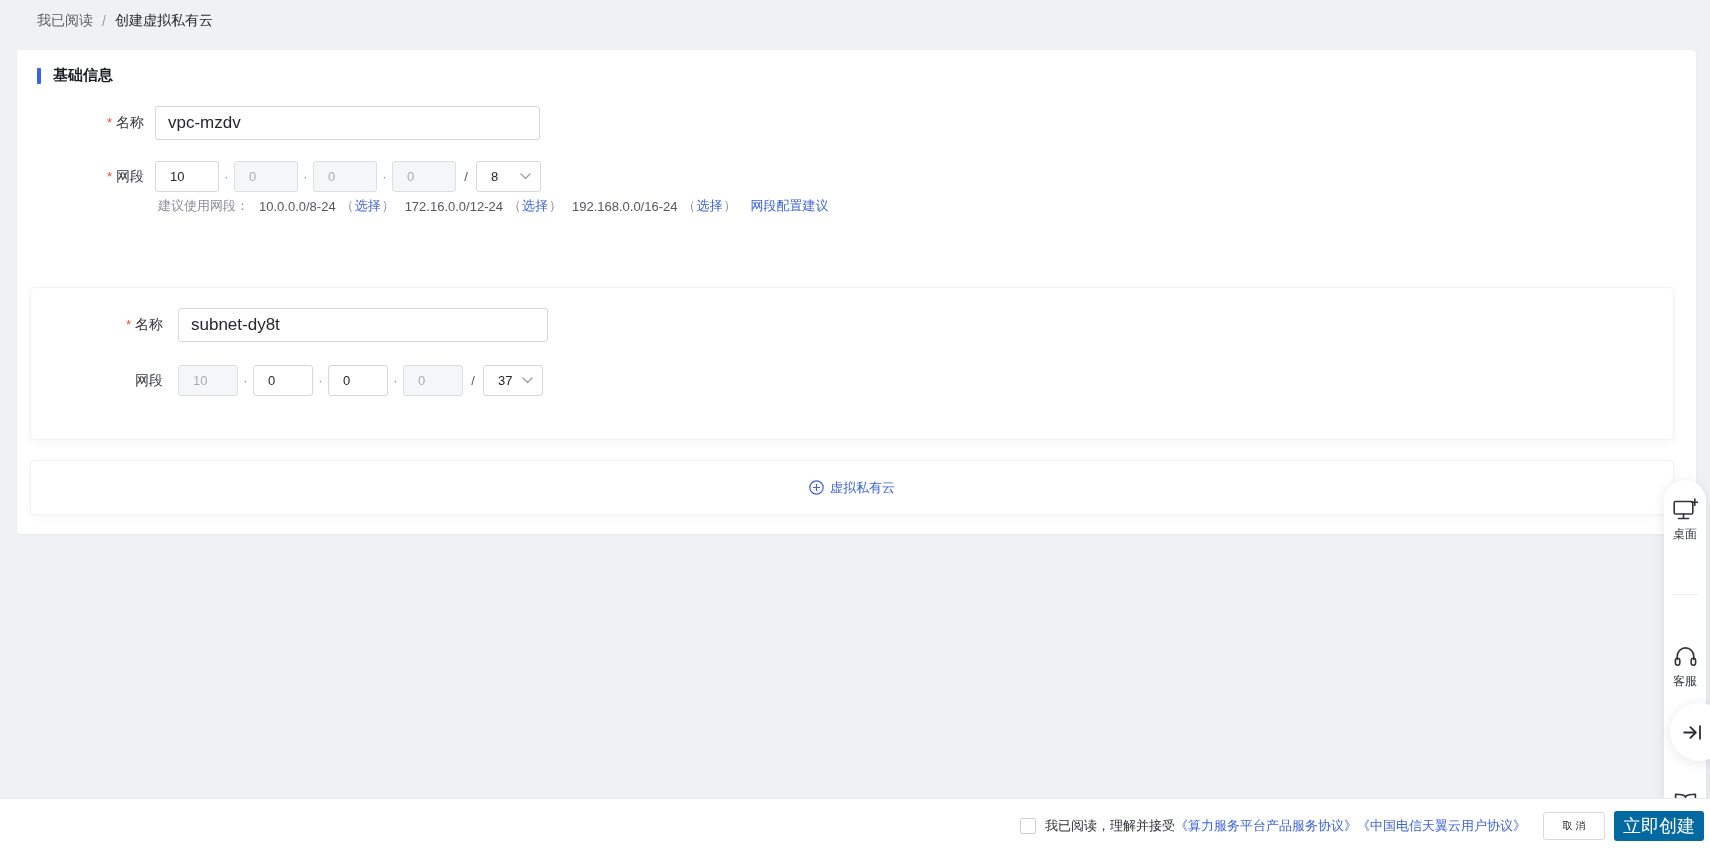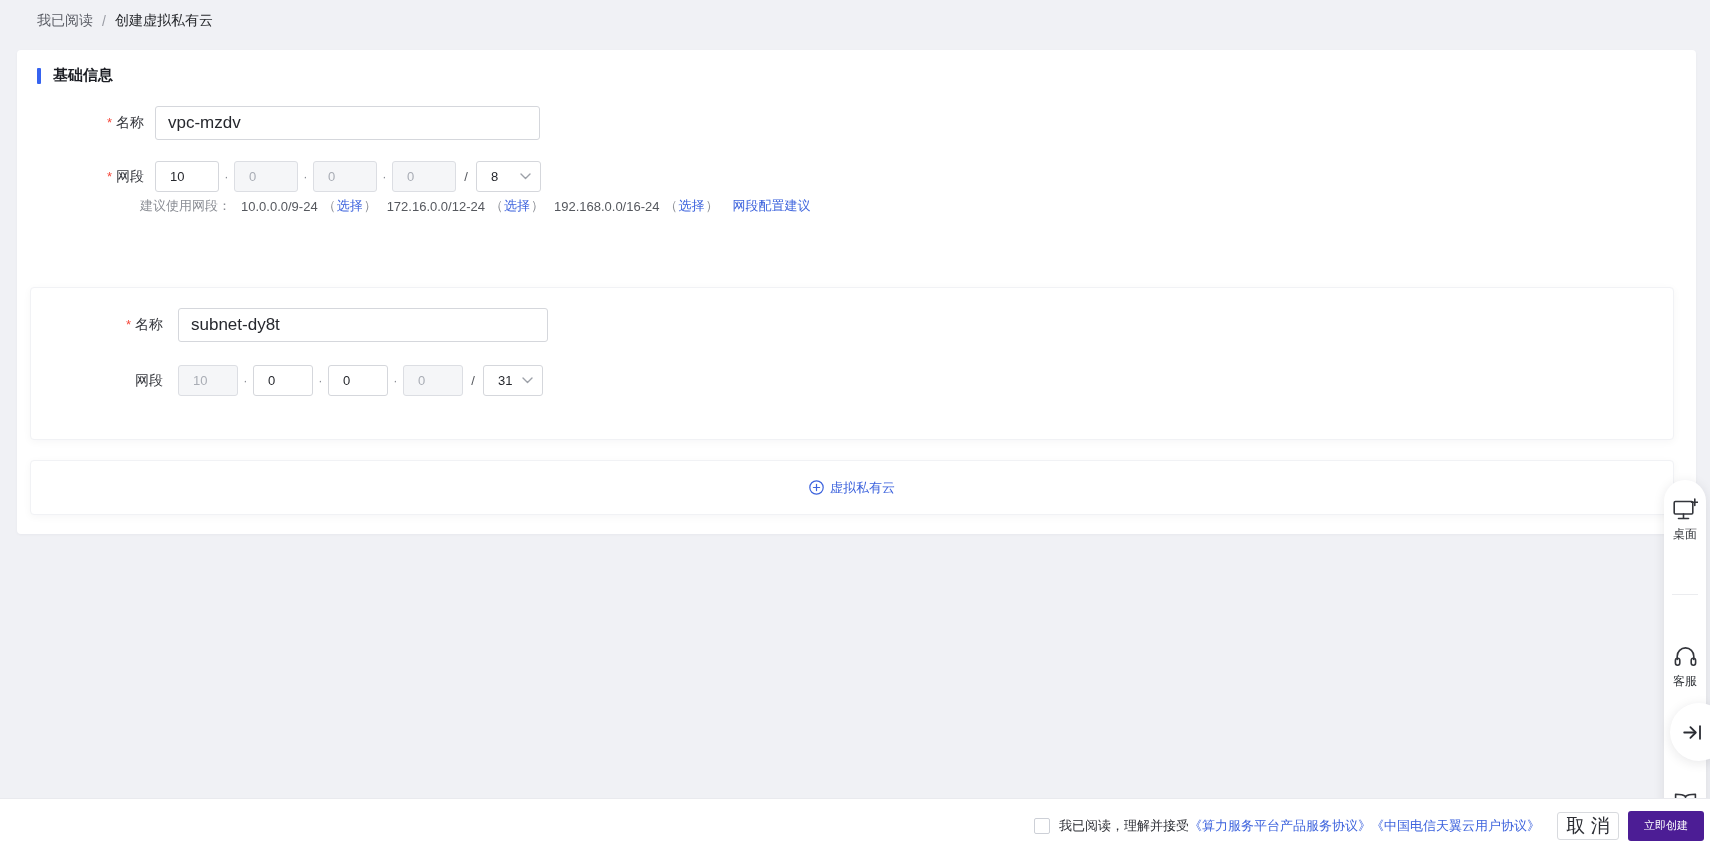--- a/index.html
+++ b/index.html
@@ -45,21 +45,21 @@
   .octet:disabled { background:#f5f6f8; color:#a9adb5; border-color:#dcdee3; }
   .octet-sep { width:15px; text-align:center; color:#8b8e95; font-size:13px; }
   .cidr-slash { width:20px; text-align:center; color:#55585e; font-size:13px; }
   .select {
     width:65px; height:31px; border:1px solid #d5d7dc; border-radius:3px; background:#fff;
     display:flex; align-items:center; justify-content:space-between;
     padding:0 9px 0 14px; font-size:13px; color:#26282e; cursor:pointer;
   }
   .first-gap { margin-left:11px; }
 
-  .row-suggest { position:absolute; left:123px; top:147px; display:flex; align-items:center; font-size:13px; height:18px; }
+  .row-suggest { position:absolute; left:141px; top:147px; display:flex; align-items:center; font-size:13px; height:18px; }
   .sg-label { color:#8b8e95; }
   .sg-cidr { color:#55585e; margin-left:10px; }
   .sg-paren { color:#8b8e95; margin:0 1px 0 5px; }
   .sg-paren2 { color:#8b8e95; margin:0 0 0 1px; }
   .link { color:#3d63dd; cursor:pointer; }
   .sg-config { margin-left:14px; }
 
   
   .inner-card {
     position:absolute; left:13px; top:237px; width:1644px; height:153px;
@@ -102,25 +102,25 @@
   .footer {
     position:absolute; left:0; top:798px; width:1710px; height:54px;
     background:#fff; border-top:1px solid #e9eaee;
     display:flex; align-items:center; justify-content:flex-end;
     padding-right:6px; font-size:13px;padding-left:35px;
   }
   .checkbox { width:16px; height:16px; border:1px solid #cdd0d7; border-radius:2px; background:#fff; margin-right:9px; flex:none; cursor:pointer; }
   .agree-text { color:#2b2d33; }
   .btn-cancel {
     margin-left:17px; width:62px; height:28px; border:1px solid #d8dade; border-radius:3px;
-    background:#fff; color:#2b2d33; font-size:19px; display:flex; align-items:center; justify-content:center; cursor:pointer;
+    background:#fff; color:#2b2d33; font-size:10px; display:flex; align-items:center; justify-content:center; cursor:pointer;
   }
   .btn-create {
-    margin-left:9px; width:76px; height:30px; border:none; border-radius:3px;
-    background:#4c1d95; color:#ffffff; font-size:11px; display:flex; align-items:center; justify-content:center; cursor:not-allowed;
+    margin-left:9px; width:90px; height:30px; border:none; border-radius:3px;
+    background:#0369a1; color:#ffffff; font-size:18px; display:flex; align-items:center; justify-content:center; cursor:not-allowed;
   }
 </style>
 </head>
 <body>
 
 <div class="breadcrumb">
   <span class="crumb-parent">我已阅读</span>
   <span class="crumb-sep">/</span>
   <span class="crumb-current">创建虚拟私有云</span>
 </div>
@@ -150,21 +150,21 @@
     <div class="select">
       <span>8</span>
       <svg width="11" height="7" viewBox="0 0 11 7" fill="none" stroke="#9ca0a8" stroke-width="1.4" stroke-linecap="round" stroke-linejoin="round">
           <path d="M1 1 l4.5 4.5 L10 1"></path>
         </svg>
     </div>
   </div>
 
   <div class="row-suggest">
     <span class="sg-label">建议使用网段：</span>
-    <span class="sg-cidr">10.0.0.0/9-24</span>
+    <span class="sg-cidr">10.0.0.0/8-24</span>
     <span class="sg-paren">（</span>
     <span class="link">选择</span>
     <span class="sg-paren2">）</span>
     <span class="sg-cidr">172.16.0.0/12-24</span>
     <span class="sg-paren">（</span>
     <span class="link">选择</span>
     <span class="sg-paren2">）</span>
     <span class="sg-cidr">192.168.0.0/16-24</span>
     <span class="sg-paren">（</span>
     <span class="link">选择</span>
@@ -186,21 +186,21 @@
       <span class="form-label"><span>网段</span></span>
       <input class="octet first-gap" type="text" disabled="" value="10" style="">
       <span class="octet-sep">·</span>
       <input class="octet" type="text" value="0" style="">
       <span class="octet-sep">·</span>
       <input class="octet" type="text" value="0" style="">
       <span class="octet-sep">·</span>
       <input class="octet" type="text" disabled="" value="0" style="">
       <span class="cidr-slash">/</span>
       <div class="select">
-        <span>31</span>
+        <span>37</span>
         <svg width="11" height="7" viewBox="0 0 11 7" fill="none" stroke="#9ca0a8" stroke-width="1.4" stroke-linecap="round" stroke-linejoin="round">
             <path d="M1 1 l4.5 4.5 L10 1"></path>
           </svg>
       </div>
     </div>
   </div>
 
   <div class="add-card">
     <div class="add-btn">
       <svg width="15" height="15" viewBox="0 0 15 15" fill="none" stroke="#3d63dd" stroke-width="1.2" stroke-linecap="round">

